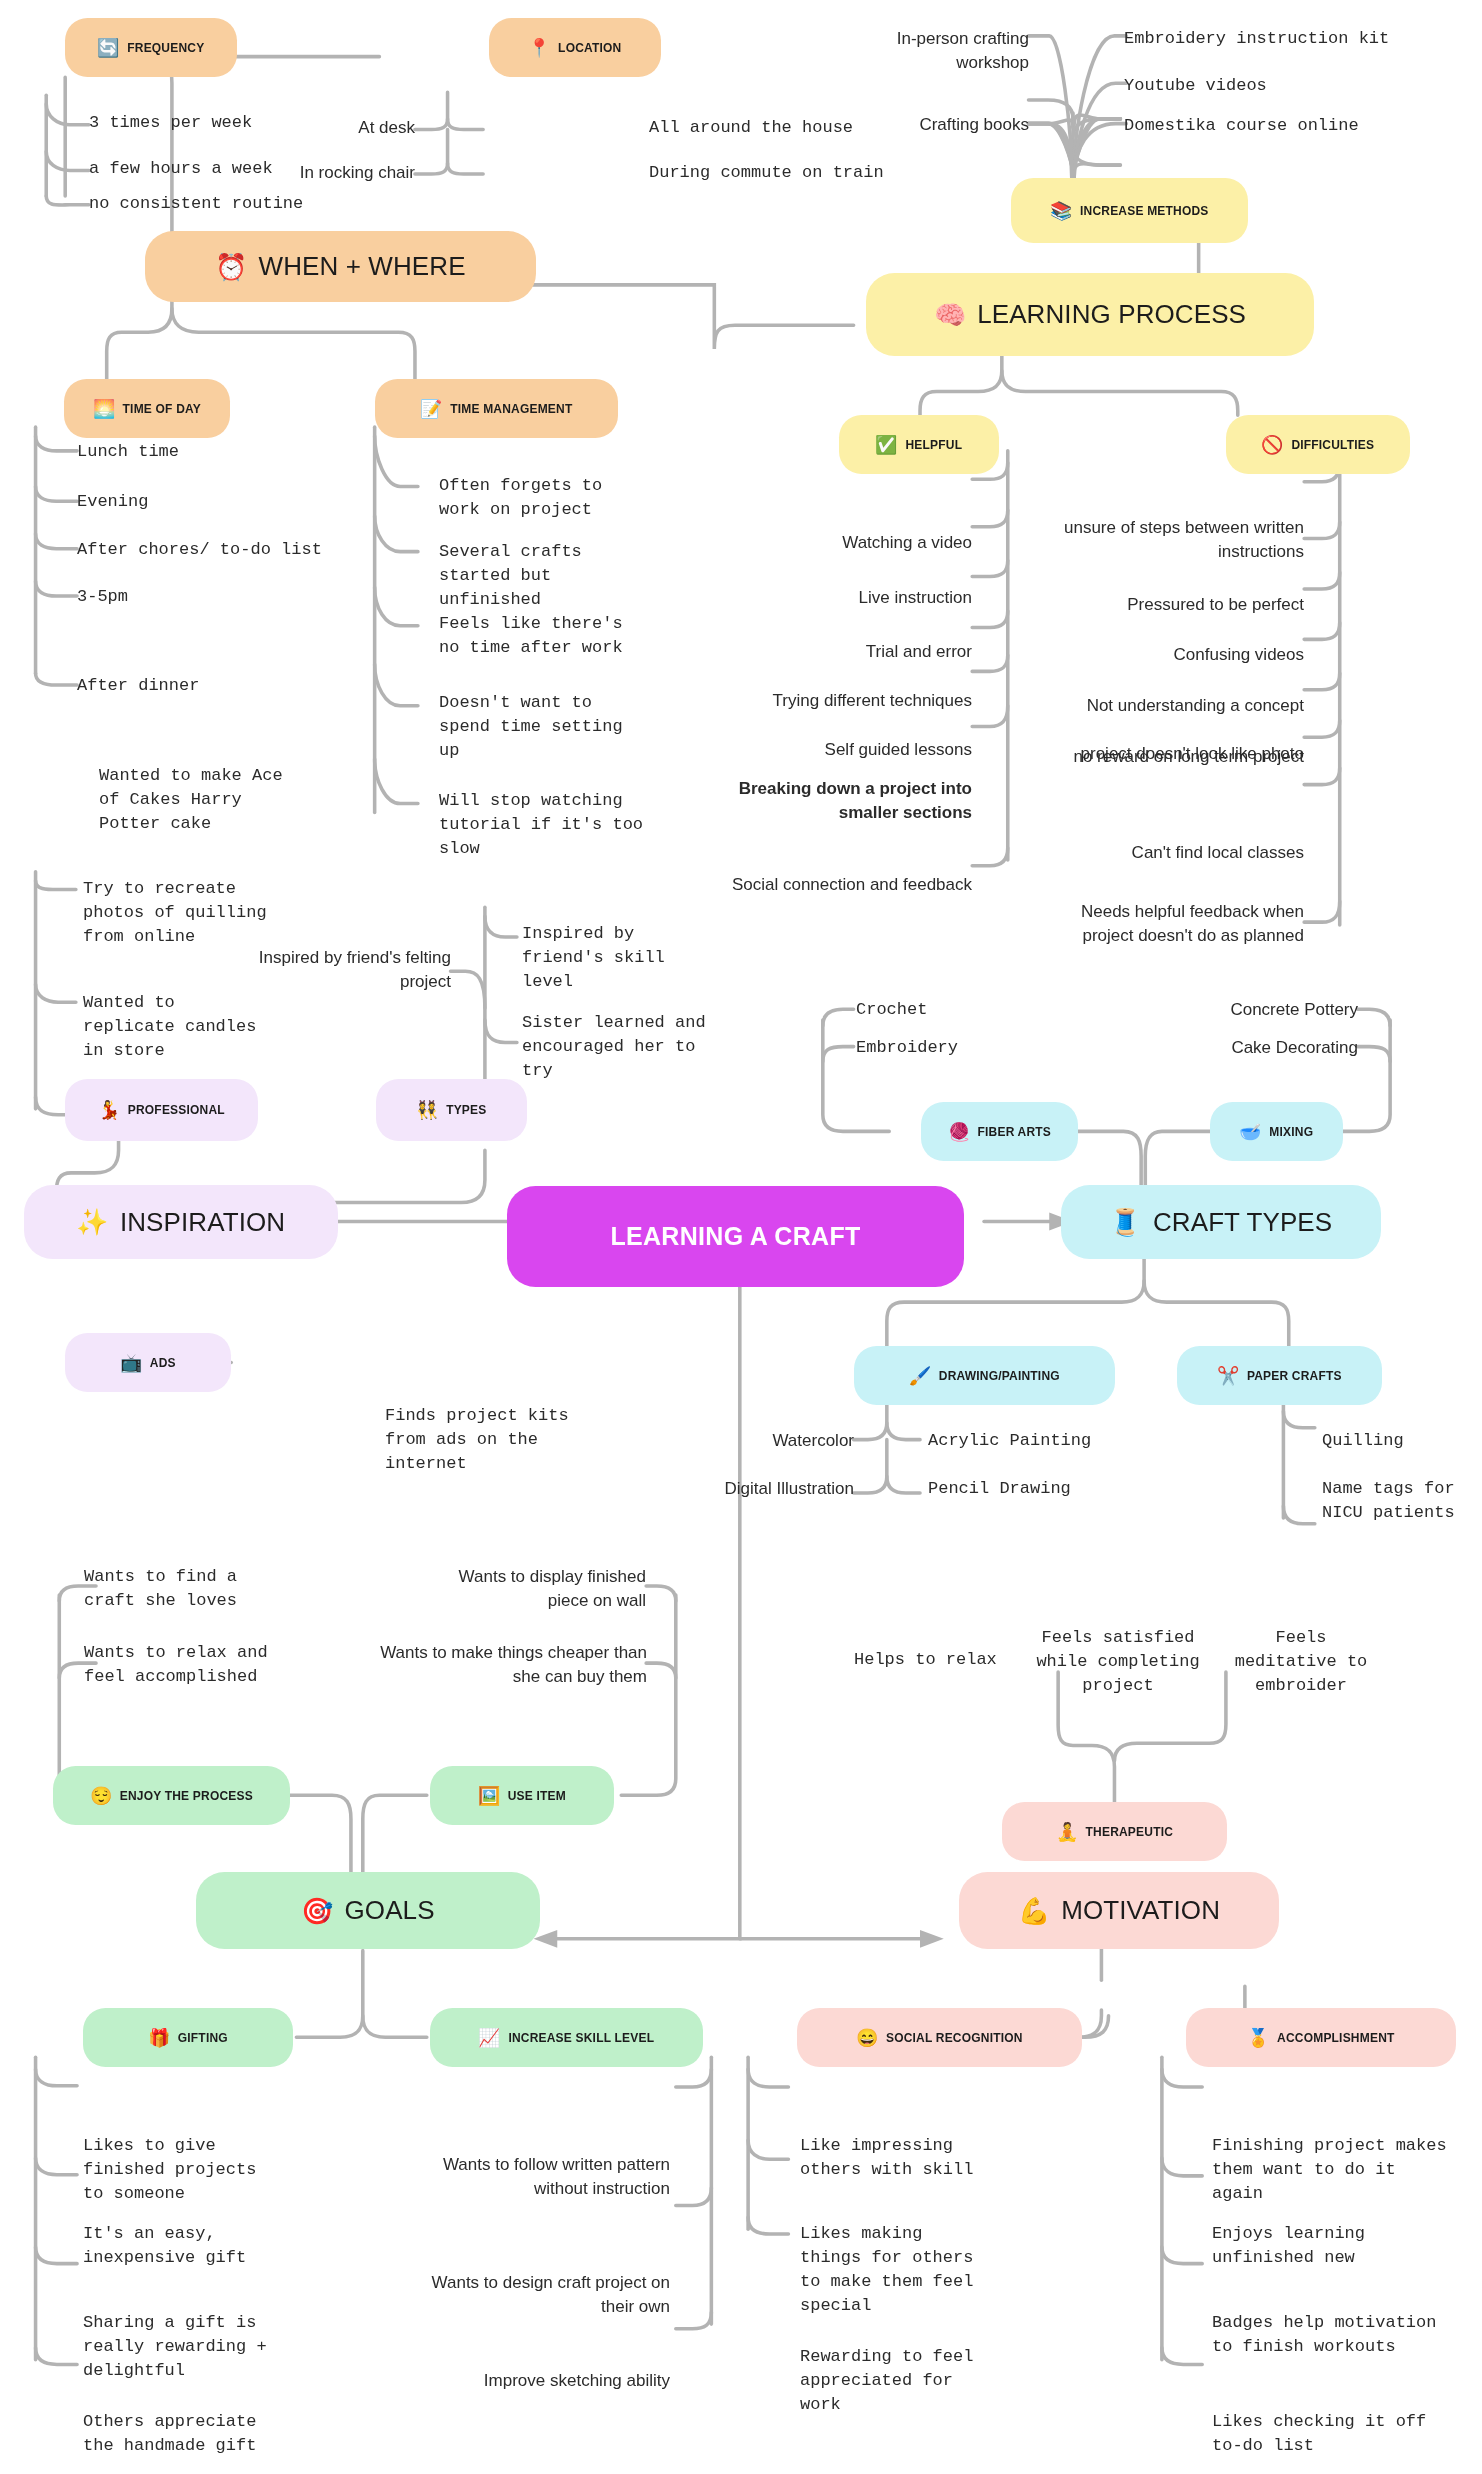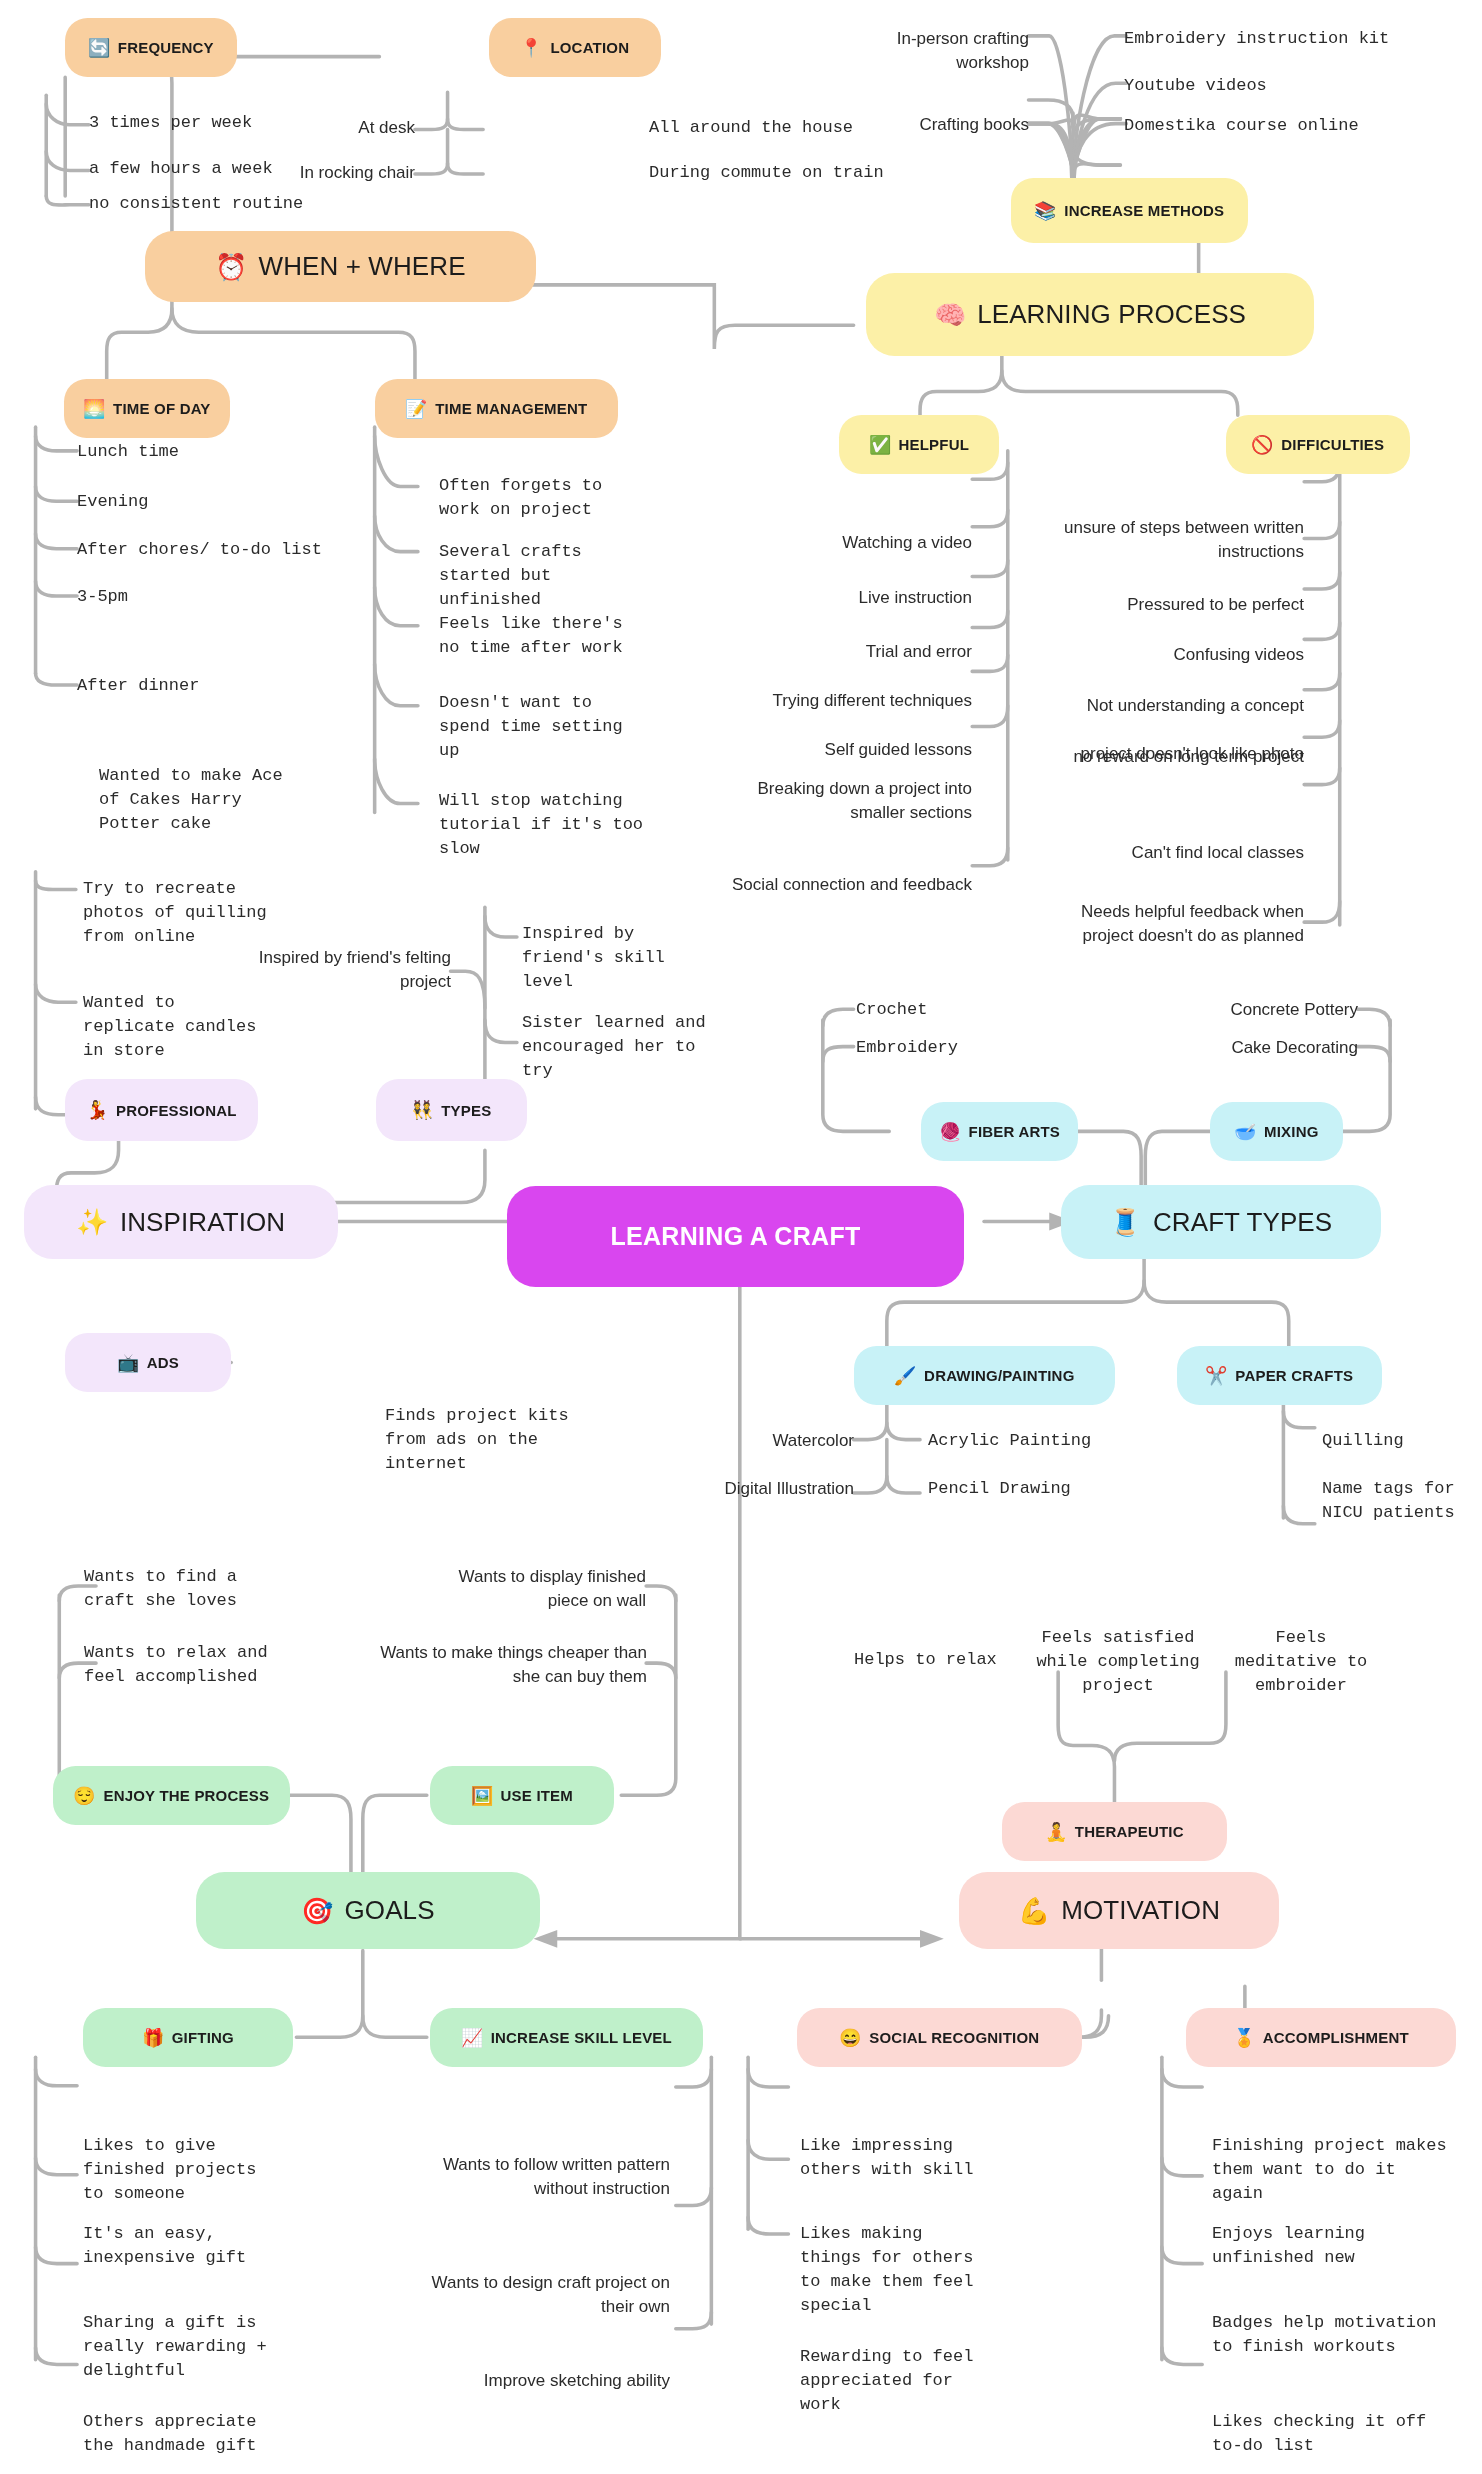--- a/index.html
+++ b/index.html
@@ -28,21 +28,21 @@
   .n-root{background:#d946ef;color:#fff;font-weight:bold;border-radius:28.5px;}
   .n-root .lbl{font-size:25px;letter-spacing:0.3px;}
 
   
   .n-l1{border-radius:28.5px;color:#1c1c1c;}
   .n-l1 .lbl{font-size:26px;font-weight:500;}
   .n-l1 .ico{font-size:26px;margin-right:10.7px;}
 
   
   .n-l2{border-radius:22.5px;color:#1c1c1c;}
-  .n-l2 .lbl{font-size:15px;font-weight:bold;letter-spacing:0.2px;}
+  .n-l2 .lbl{font-size:12px;font-weight:bold;letter-spacing:0.2px;}
   .n-l2 .ico{font-size:18px;margin-right:7.1px;}
 
   
   .c-orange{background:#f9cf9f;}
   .c-yellow{background:#fcf0a7;}
   .c-purple{background:#f3e6fb;}
   .c-blue{background:#c8f2f7;}
   .c-green{background:#bff0ca;}
   .c-pink{background:#fcd9d4;}
 
@@ -299,21 +299,21 @@
 
 <div class="node n-l2 c-yellow" style="left:839px;top:415px;width:160px;height:59px;">
   <span class="ico">✅</span>
   <span class="lbl">HELPFUL</span>
 </div>
 <div class="leaf r" style="left:711px;top:531px;width:261px;">Watching a video</div>
 <div class="leaf r" style="left:711px;top:586px;width:261px;">Live instruction</div>
 <div class="leaf r" style="left:711px;top:640px;width:261px;">Trial and error</div>
 <div class="leaf r" style="left:711px;top:689px;width:261px;">Trying different techniques</div>
 <div class="leaf r" style="left:711px;top:738px;width:261px;">Self guided lessons</div>
-<div class="leaf r" style="left:711px;top:777px;width:261px;">Breaking down a project into smaller sections</div>
+<div class="leaf r" style="left:711px;top:777px;width:261px;font-weight:bold;">Breaking down a project into smaller sections</div>
 <div class="leaf r" style="left:711px;top:873px;width:261px;">Social connection and feedback</div>
 
 <div class="node n-l2 c-yellow" style="left:1226px;top:415px;width:184px;height:59px;">
   <span class="ico">🚫</span>
   <span class="lbl">DIFFICULTIES</span>
 </div>
 <div class="leaf r" style="left:1043px;top:516px;width:261px;">unsure of steps between written instructions</div>
 <div class="leaf r" style="left:1043px;top:593px;width:261px;">Pressured to be perfect</div>
 <div class="leaf r" style="left:1043px;top:643px;width:261px;">Confusing videos</div>
 <div class="leaf r" style="left:1043px;top:694px;width:261px;">Not understanding a concept</div>

